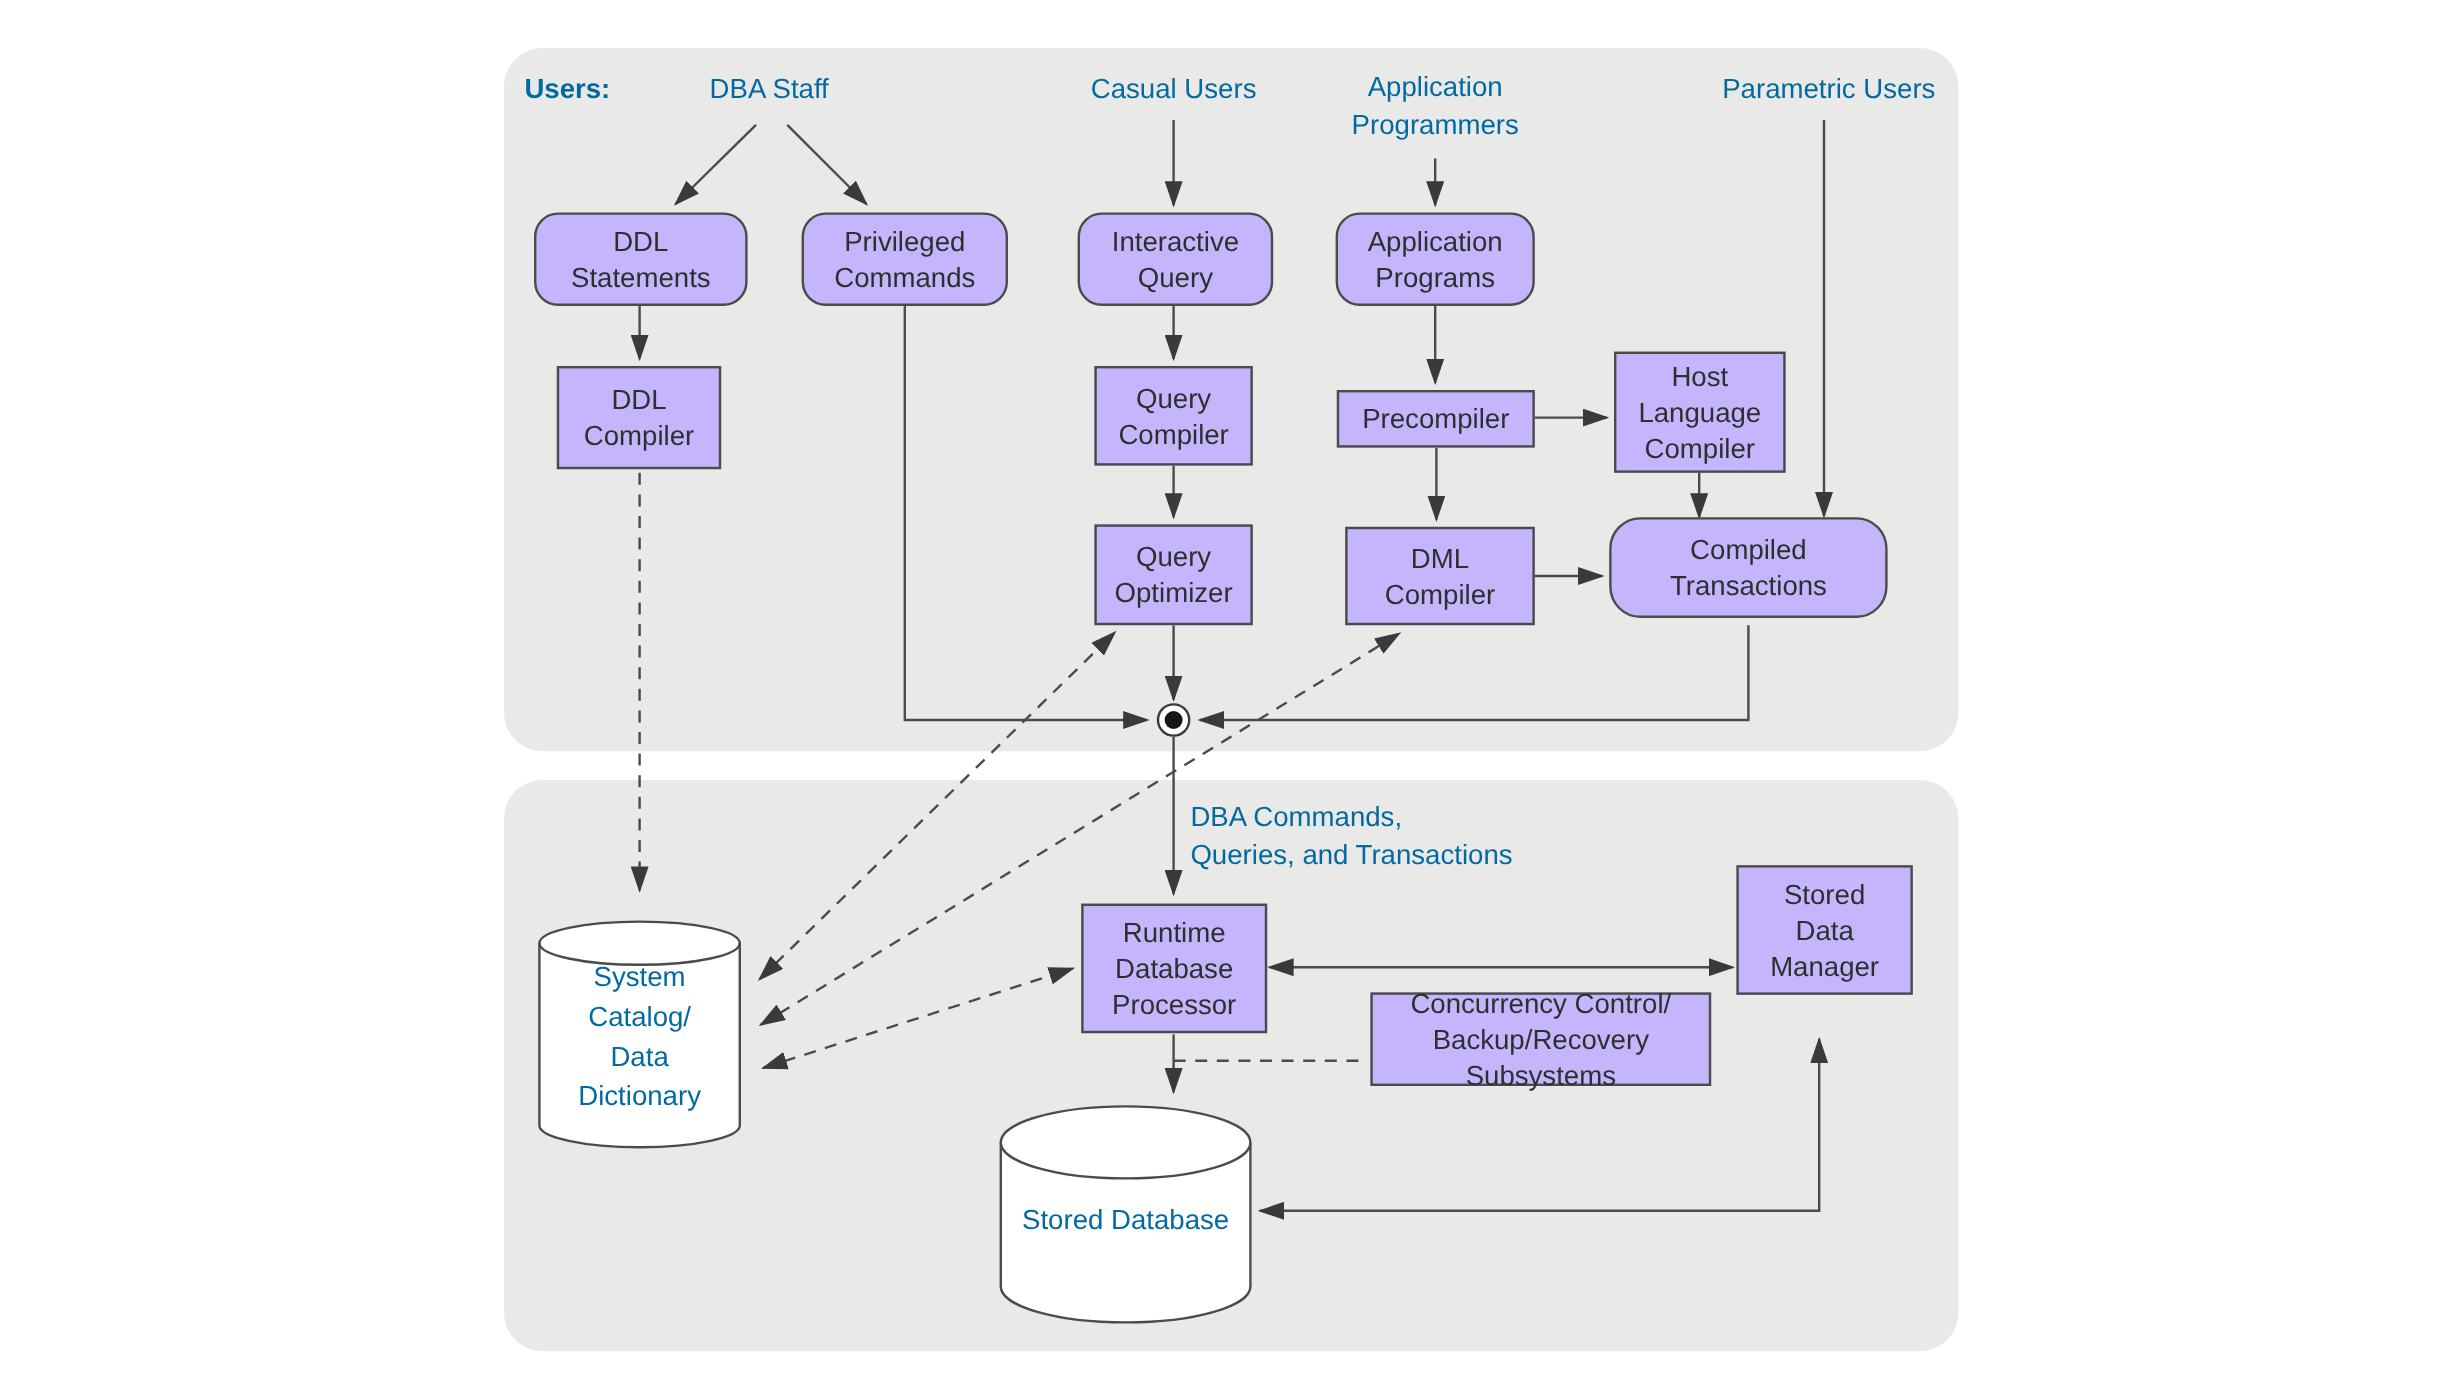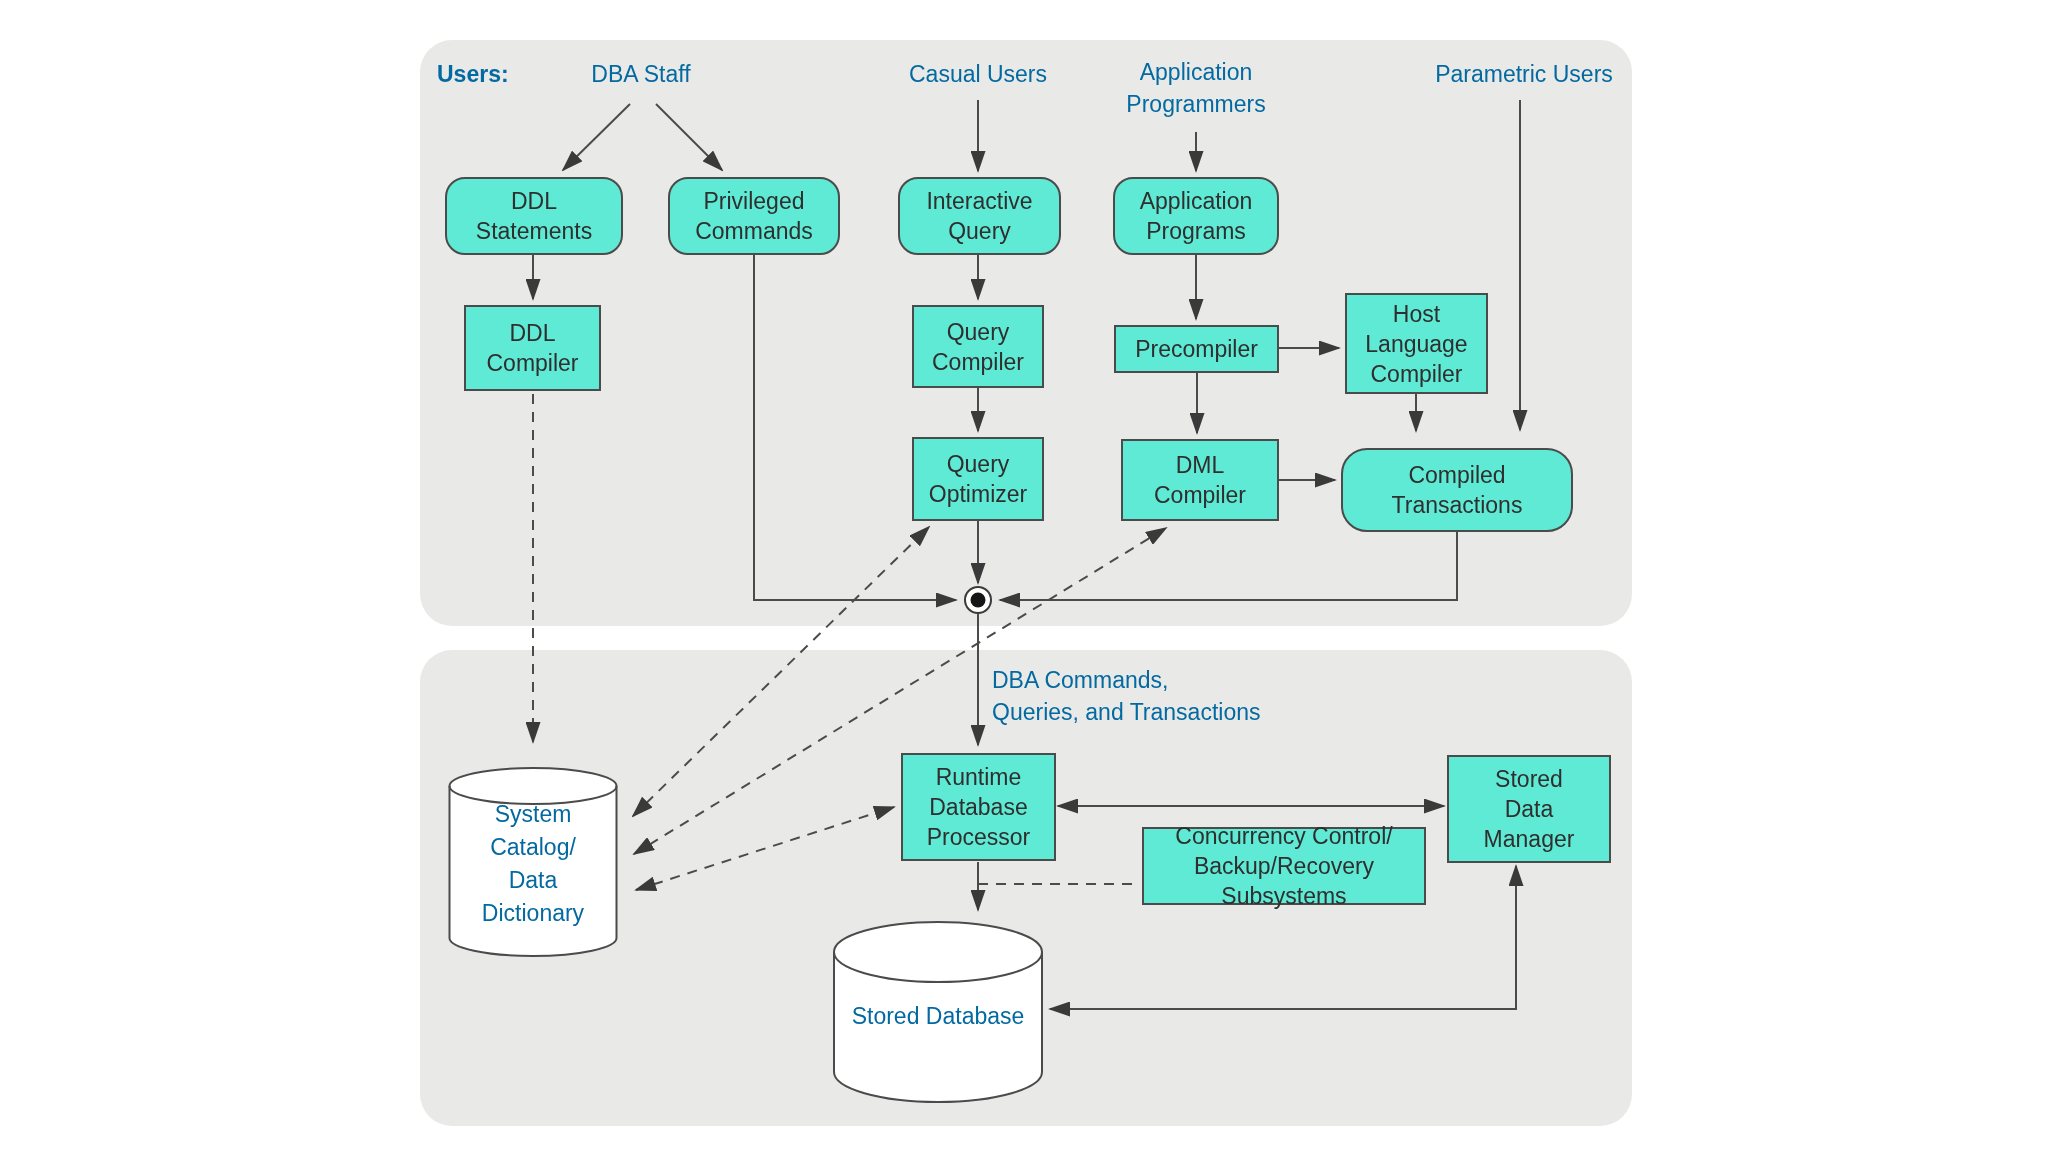--- a/index.html
+++ b/index.html
@@ -15,21 +15,21 @@
     position:absolute;
     background:#e9e9e7;
     border-radius:32px;
     z-index:1;
   }
   #panel-top{left:420px;top:40px;width:1212px;height:586px;}
   #panel-bottom{left:420px;top:650px;width:1212px;height:476px;}
   svg.wires{position:absolute;left:0;top:0;z-index:2;}
   .node{
     position:absolute;z-index:3;
-    background:#5eead4;
+    background:#c4b5fd;
     border:2px solid #4b4b4b;
     box-sizing:border-box;
     display:flex;align-items:center;justify-content:center;
     text-align:center;
     white-space:pre-line;
     font-size:23px;line-height:30px;
     color:#2f2f2f;
   }
   .round{border-radius:20px;}
   .round-lg{border-radius:26px;}
@@ -119,27 +119,27 @@
   <div class="node" style="left:912px;top:305px;width:132px;height:83px;">Query
 Compiler</div>
   <div class="node" style="left:1114px;top:325px;width:165px;height:48px;">Precompiler</div>
   <div class="node" style="left:1345px;top:293px;width:143px;height:101px;">Host
 Language
 Compiler</div>
   <div class="node" style="left:912px;top:437px;width:132px;height:84px;">Query
 Optimizer</div>
   <div class="node" style="left:1121px;top:439px;width:158px;height:82px;">DML
 Compiler</div>
-  <div class="node round-lg" style="left:1341px;top:448px;width:232px;height:84px;">Compiled
+  <div class="node round-lg" style="left:1341px;top:431px;width:232px;height:84px;">Compiled
 Transactions</div>
 
   <div class="node" style="left:901px;top:753px;width:155px;height:108px;">Runtime
 Database
 Processor</div>
-  <div class="node" style="left:1447px;top:755px;width:164px;height:108px;">Stored
+  <div class="node" style="left:1447px;top:721px;width:147px;height:108px;">Stored
 Data
 Manager</div>
   <div class="node" style="left:1142px;top:827px;width:284px;height:78px;">Concurrency Control/
 Backup/Recovery
 Subsystems</div>
 
   <div class="lbl center" style="left:533px;top:798px;line-height:33px;">System
 Catalog/
 Data
 Dictionary</div>

